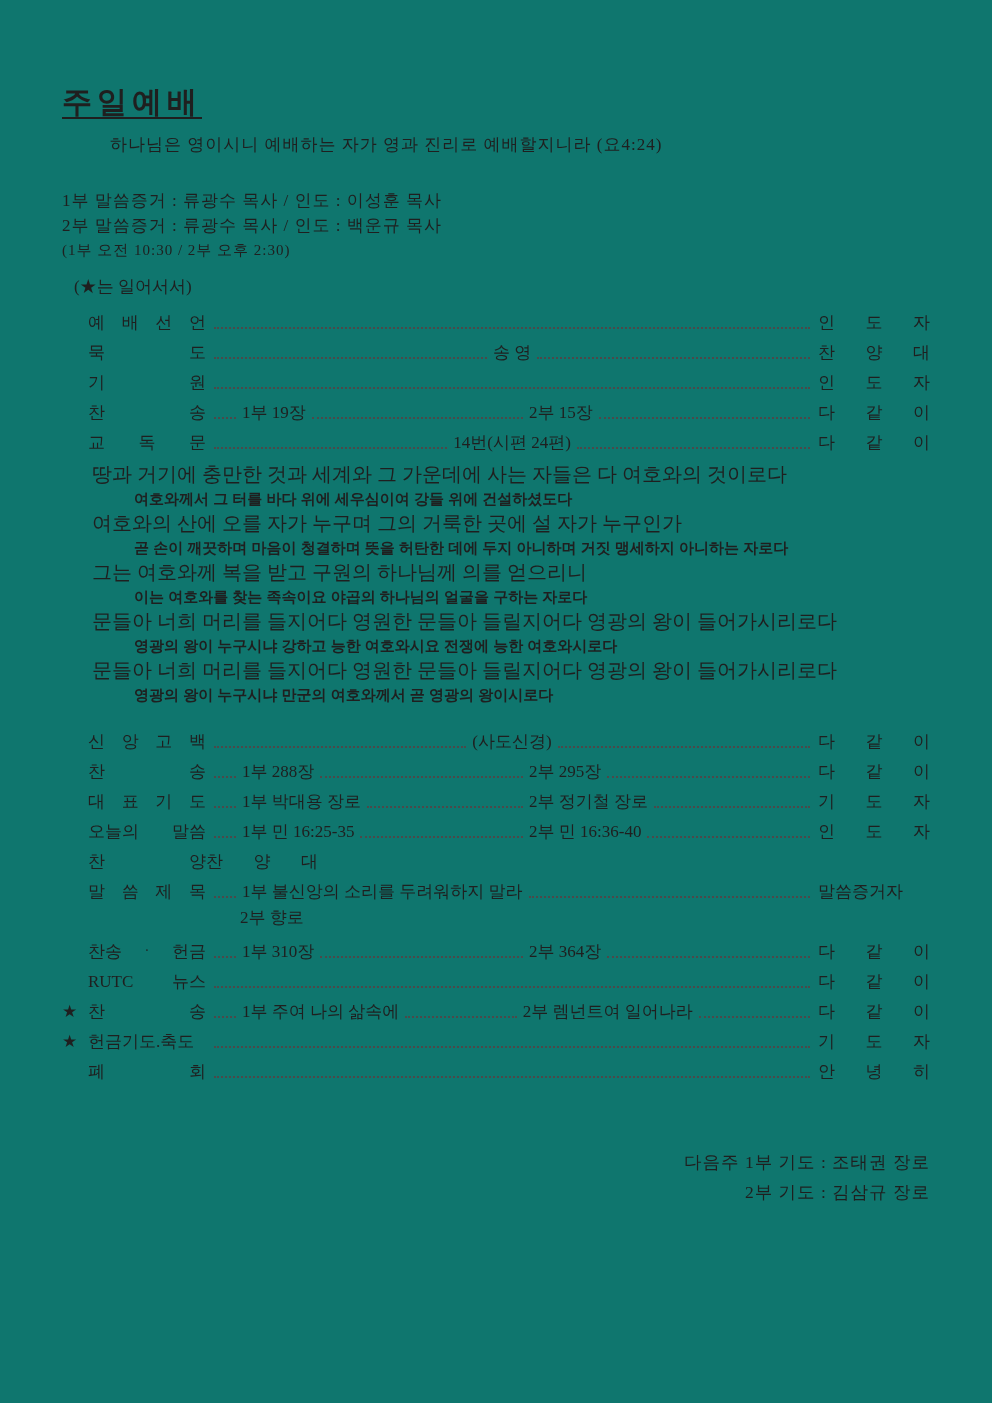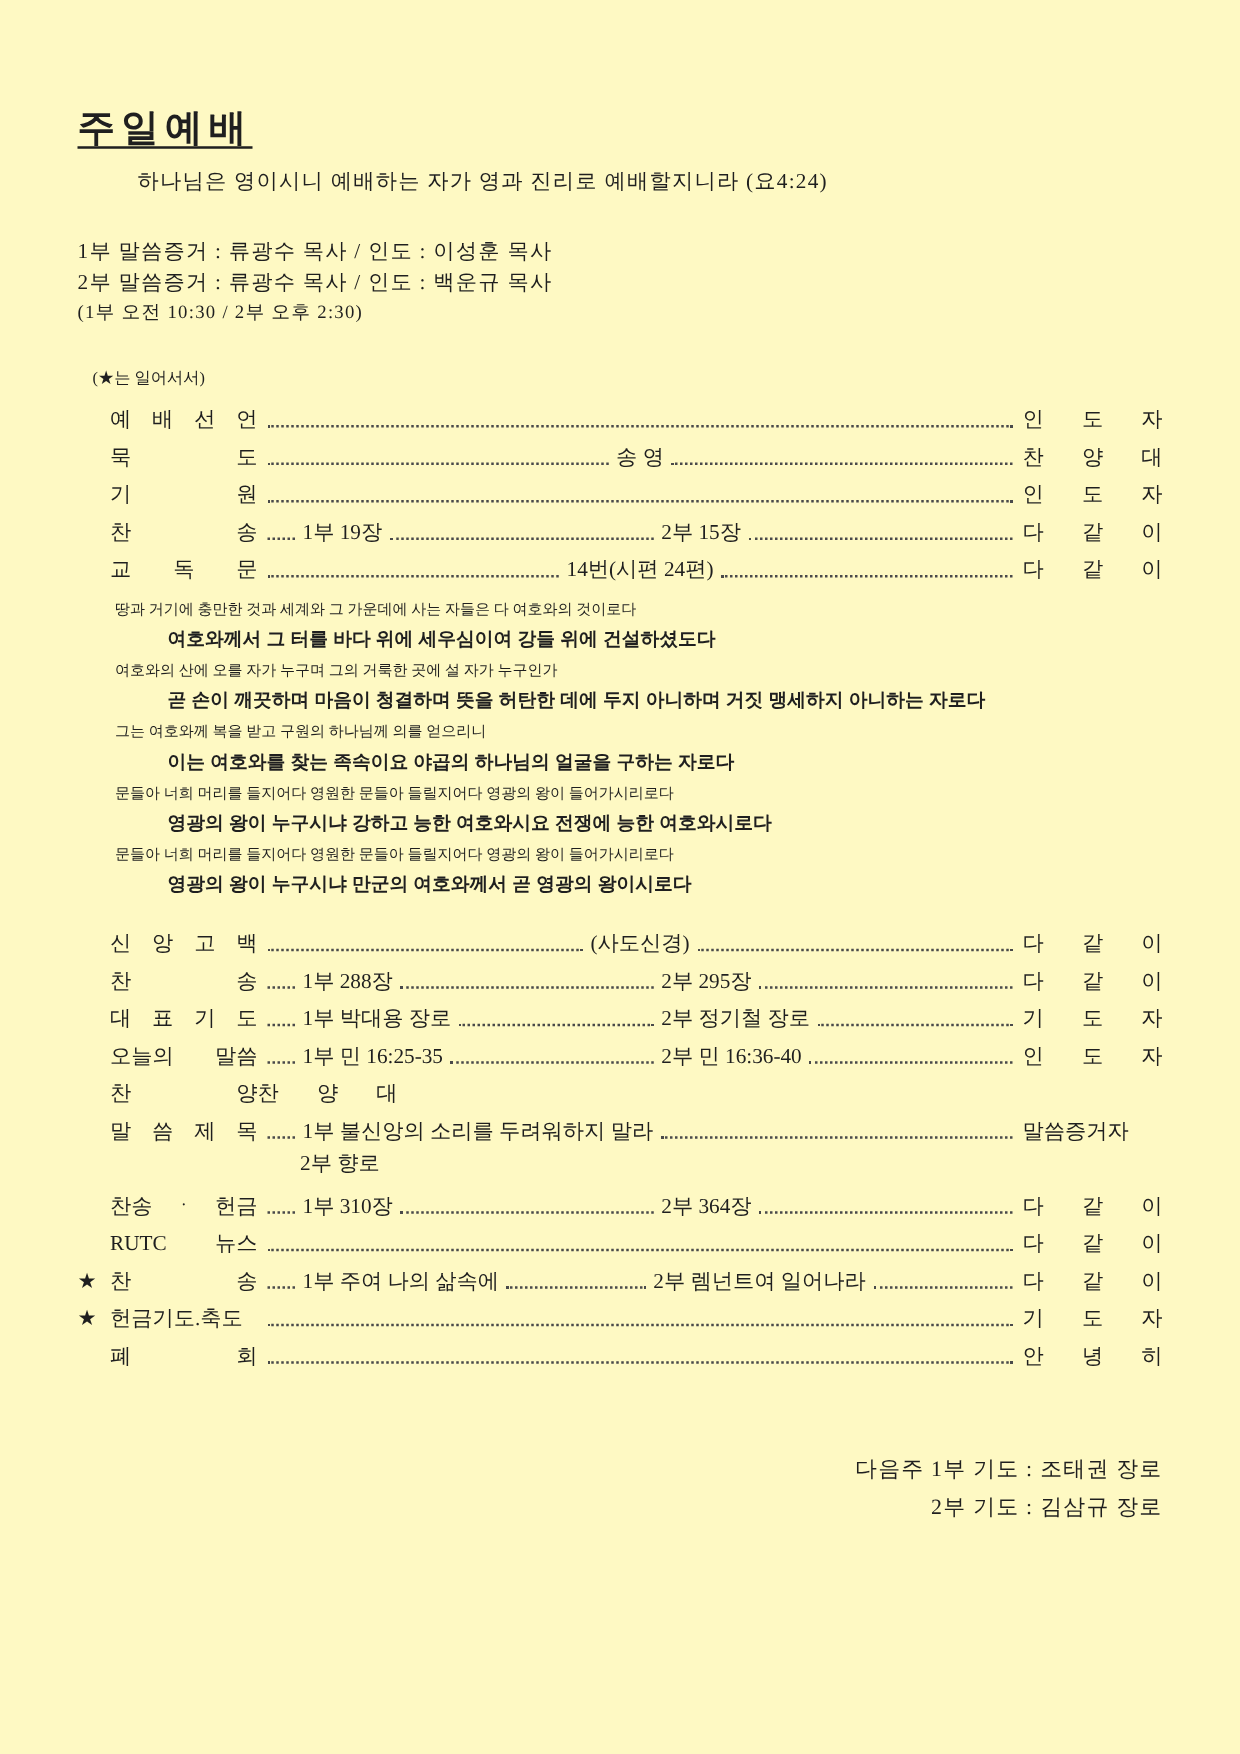--- a/index.html
+++ b/index.html
@@ -6,21 +6,21 @@
     margin: 0;
     padding: 0;
     background: #ffffff;
   }
   .page {
     position: relative;
     width: 992px;
     height: 1403px;
     box-sizing: border-box;
     padding: 82px 62px 0 62px;
-    background: #fef9c3;
+    background: #0f766e;
     color: #1f1f1f;
     font-family: "Liberation Serif", "DejaVu Serif", serif;
     overflow: hidden;
   }
   .title {
     margin: 0;
     font-size: 30px;
     font-weight: bold;
     letter-spacing: 5px;
     text-decoration: underline;
@@ -38,23 +38,23 @@
     margin-top: 32px;
     text-align: left;
     font-size: 17px;
     line-height: 25px;
     letter-spacing: 1px;
   }
   .header-right .time-note {
     font-size: 15px;
   }
   .standing-note {
-    margin-top: 30px;
+    margin-top: 12px;
     padding-left: 12px;
-    font-size: 13px;
+    font-size: 17px;
   }
   .order-group { margin-top: 6px; }
   .order-group.second { margin-top: 16px; }
   .row {
     display: flex;
     align-items: flex-end;
     height: 30px;
     font-size: 17px;
     line-height: 23px;
   }
@@ -95,21 +95,21 @@
     line-height: 30px;
     font-size: 17px;
     padding-left: 178px;
   }
   .reading {
     margin-top: 8px;
   }
   .reading-line {
     height: 24.5px;
     line-height: 24.5px;
-    font-size: 12px;
+    font-size: 20px;
     padding-left: 30px;
     white-space: nowrap;
   }
   .reading-line.bold {
     font-family: "Liberation Sans", "DejaVu Sans", sans-serif;
     font-weight: bold;
     padding-left: 72px;
     font-size: 15px;
   }
   .footer {

